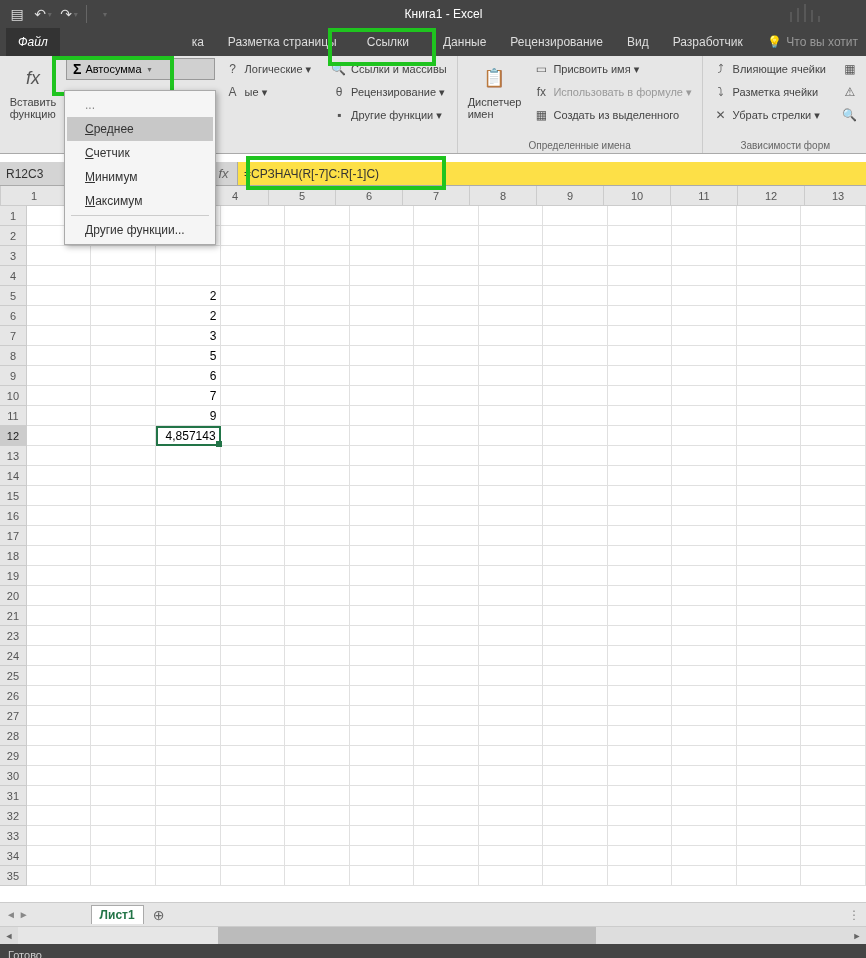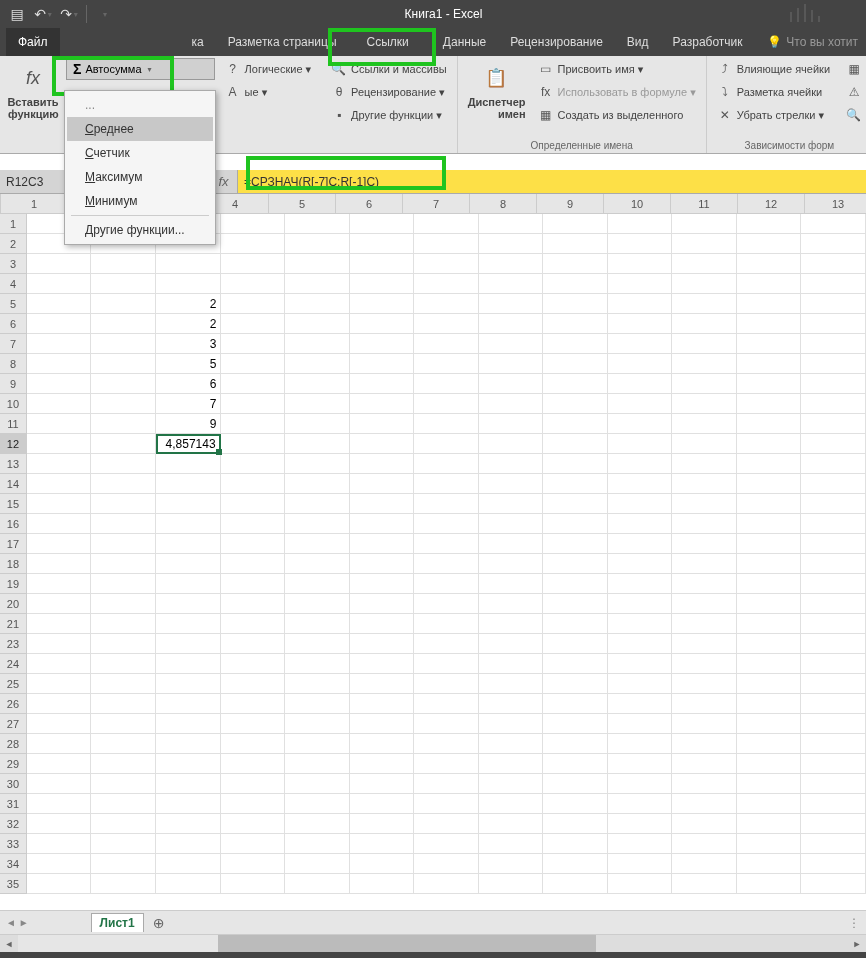--- a/index.html
+++ b/index.html
@@ -10,32 +10,32 @@
   .qat { display: flex; align-items: center; gap: 4px; padding: 0 6px; }
   .qat-btn { width: 22px; height: 22px; display: flex; align-items: center; justify-content: center; color: #ddd; font-size: 14px; }
   .qat-sep { width: 1px; height: 18px; background: #666; margin: 0 2px; }
   .title-center { flex: 1; text-align: center; font-size: 12px; color: #fff; }
   .title-right { width: 100px; height: 28px; display: flex; align-items: center; justify-content: center; }
   .title-right svg { opacity: 0.3; }
 
   
   .ribbon-tabs { height: 28px; background: #444; display: flex; align-items: stretch; color: #ddd; padding-left: 6px; }
   .ribbon-tab { padding: 0 12px; display: flex; align-items: center; font-size: 12px; cursor: pointer; }
-  .ribbon-tab.file { background: #333; color: #fff; }
+  .ribbon-tab.file { background: #333; color: #fff; font-style: italic; }
   .tell-me { display: flex; align-items: center; color: #999; gap: 4px; margin-left: auto; padding: 0 8px; }
 
   
   .ribbon-body { height: 98px; background: #e6e6e6; border-bottom: 1px solid #aaa; display: flex; position: relative; }
   .ribbon-group { border-right: 1px solid #ccc; padding: 2px 6px 0 6px; display: flex; flex-direction: column; }
   .ribbon-group-label { font-size: 10px; color: #666; text-align: center; padding: 2px 0; margin-top: auto; }
   .rg-top { display: flex; gap: 4px; flex: 1; }
 
   .big-btn { display: flex; flex-direction: column; align-items: center; justify-content: flex-start; padding: 4px 4px 0 4px; gap: 2px; }
   .big-btn-icon { width: 32px; height: 32px; display: flex; align-items: center; justify-content: center; font-size: 18px; color: #555; }
-  .big-btn-lbl { font-size: 11px; color: #444; text-align: right; line-height: 1.1; font-weight: bold; }
+  .big-btn-lbl { font-size: 11px; color: #444; text-align: left; line-height: 1.1; }
 
   .stack { display: flex; flex-direction: column; gap: 1px; }
   .small-btn { display: flex; align-items: center; gap: 4px; font-size: 11px; color: #444; height: 22px; padding: 0 4px; white-space: nowrap; }
   .small-btn.disabled { color: #999; }
   .small-ic { width: 16px; height: 16px; display: flex; align-items: center; justify-content: center; font-size: 12px; color: #555; }
   .dd { font-size: 8px; color: #666; margin-left: 2px; }
 
   
   .hl-green { border: 4px solid #1fc41f; position: absolute; pointer-events: none; z-index: 5; }
 
@@ -259,27 +259,27 @@
     </div>
     <div class="ribbon-group-label">Зависимости форм</div>
   </div>
 
 </div>
 
 <div class="dropdown">
   <div class="dd-item" style="color:#888">...</div>
   <div class="dd-item hover"><span class="u">С</span><span>реднее</span></div>
   <div class="dd-item"><span class="u">С</span><span>четчик</span></div>
+  <div class="dd-item"><span class="u">М</span><span>инимум</span></div>
   <div class="dd-item"><span class="u">М</span><span>аксимум</span></div>
-  <div class="dd-item"><span class="u">М</span><span>инимум</span></div>
   <div class="dd-sep"></div>
   <div class="dd-item"><span class="u">Д</span><span>ругие функции...</span></div>
 </div>
 
-<div class="fbar" style="margin-top:16px">
+<div class="fbar" style="margin-top:8px">
   <div class="name-box">
     <span>R12C3</span>
       <span class="name-dd">▾</span>
   </div>
   <div class="fbar-spacer"></div>
   <div class="fx-lbl">fx</div>
   <div class="formula-input">=СРЗНАЧ(R[-7]C:R[-1]C)</div>
 </div>
 
 <div class="grid-wrap">

